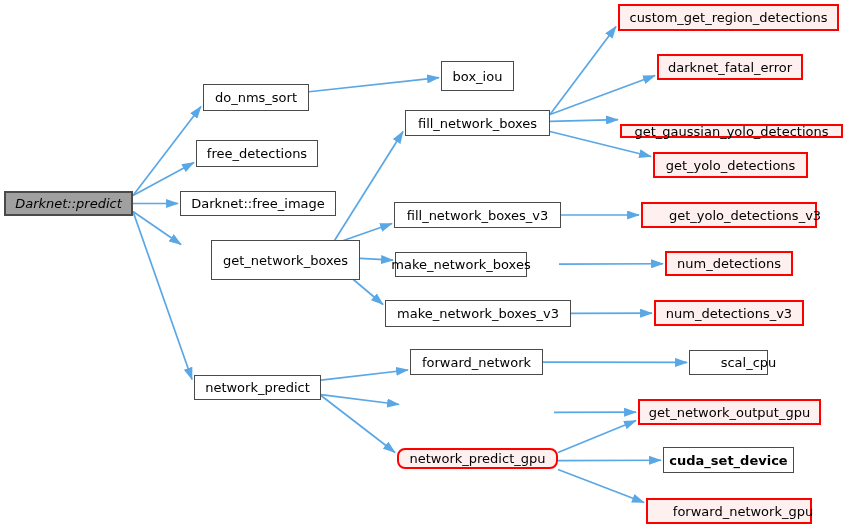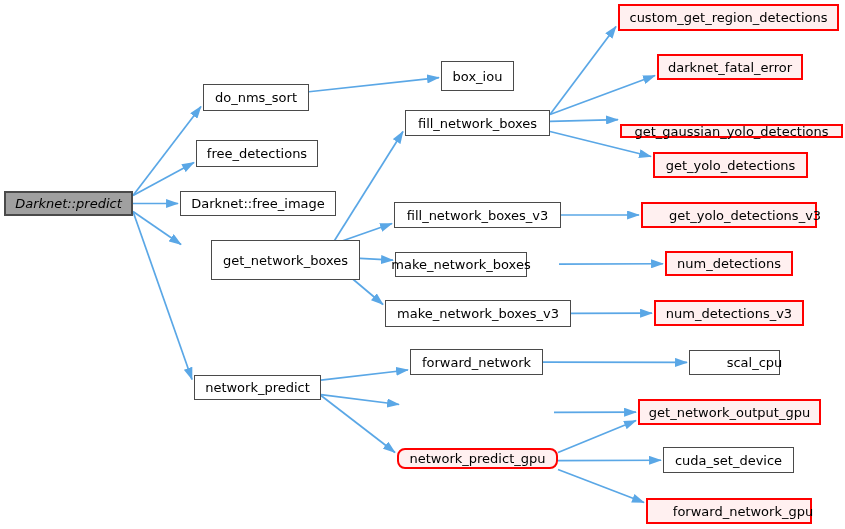--- a/index.html
+++ b/index.html
@@ -82,17 +82,17 @@
     <div class="node plain" style="left: 385px; top: 300px; width: 186px; height: 27px;">make_network_boxes_v3</div>
     <div class="node plain" style="left: 410px; top: 349px; width: 133px; height: 26px;">forward_network</div>
     <div class="node red" style="left: 397px; top: 448px; width: 161px; height: 21px; border-radius: 8px;">network_predict_gpu</div>
     <div class="node red" style="left: 618px; top: 4px; width: 221px; height: 27px;">custom_get_region_detections</div>
     <div class="node red" style="left: 657px; top: 54px; width: 146px; height: 26px;">darknet_fatal_error</div>
     <div class="node red" style="left: 620px; top: 112px; width: 223px; height: 14px; margin-top: 12px;">get_gaussian_yolo_detections</div>
     <div class="node red" style="left: 653px; top: 152px; width: 155px; height: 26px;">get_yolo_detections</div>
     <div class="node red" style="left: 641px; top: 202px; width: 176px; height: 26px; padding-left: 32px;">get_yolo_detections_v3</div>
     <div class="node red" style="left: 665px; top: 251px; width: 128px; height: 25px;">num_detections</div>
     <div class="node red" style="left: 654px; top: 300px; width: 150px; height: 26px;">num_detections_v3</div>
-    <div class="node plain" style="left: 689px; top: 350px; width: 91px; height: 25px; padding-left: 40px;">scal_cpu</div>
+    <div class="node plain" style="left: 689px; top: 350px; width: 79px; height: 25px; padding-left: 40px;">scal_cpu</div>
     <div class="node red" style="left: 638px; top: 399px; width: 183px; height: 26px;">get_network_output_gpu</div>
-    <div class="node plain" style="left: 663px; top: 447px; width: 131px; height: 26px;">cuda_set_device</div>
+    <div class="node plain" style="left: 663px; top: 447px; width: 131px; height: 26px; font-weight: bold;">cuda_set_device</div>
     <div class="node red" style="left: 646px; top: 498px; width: 166px; height: 26px; padding-left: 28px;">forward_network_gpu</div>
   </div>
 
 </body></html>

